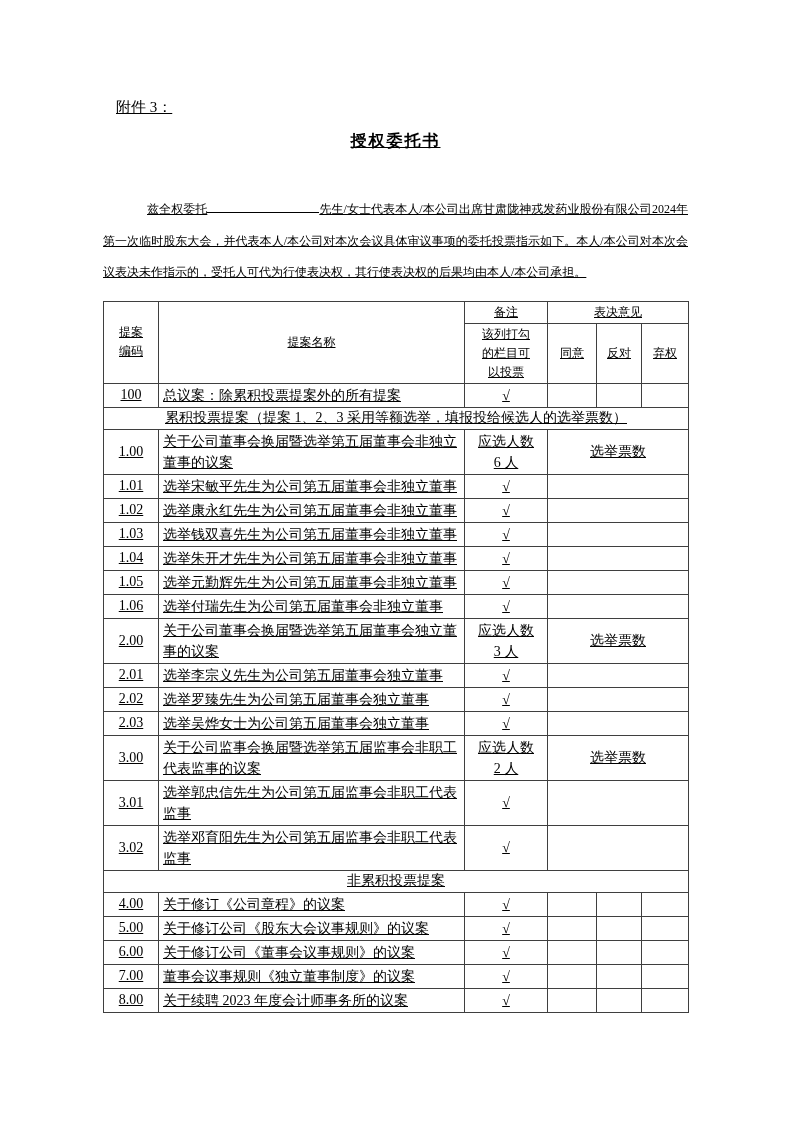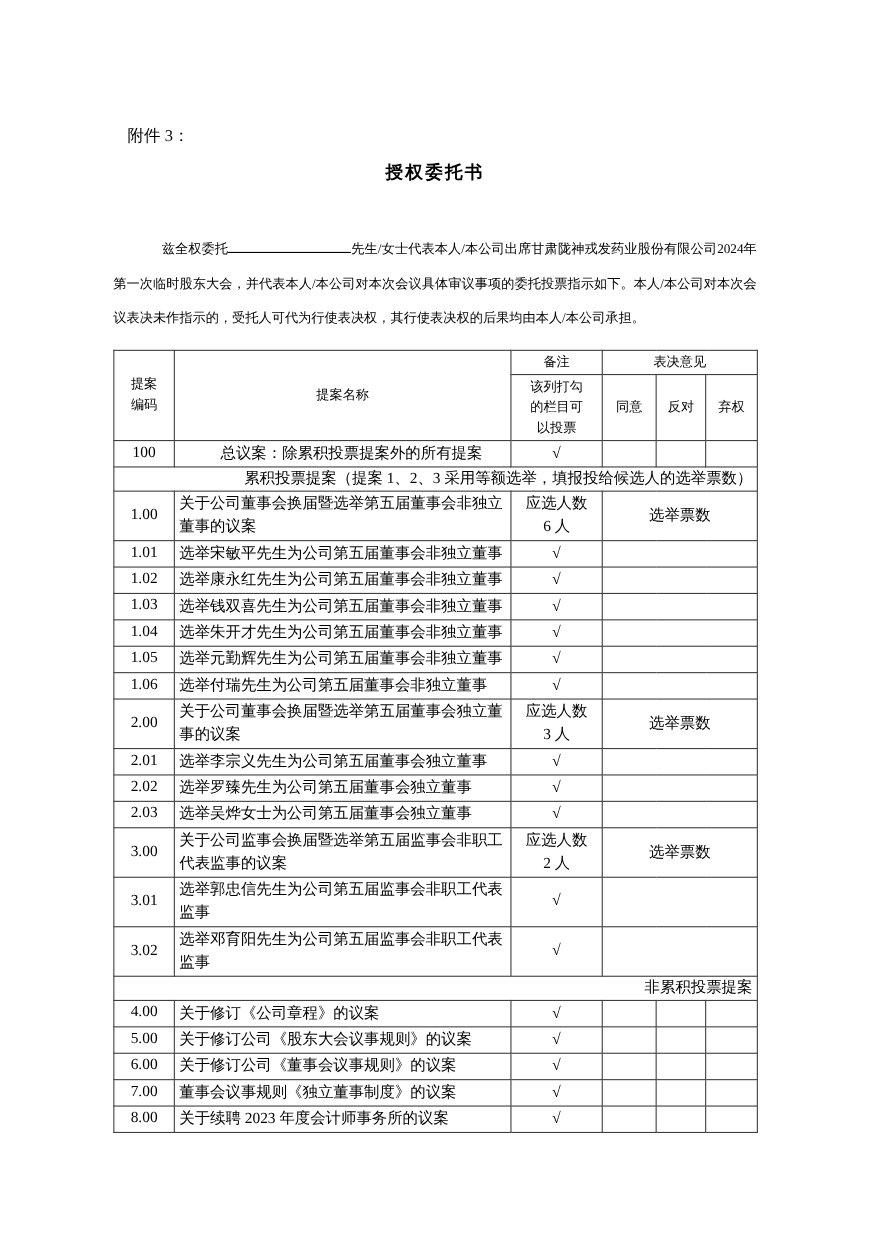--- a/index.html
+++ b/index.html
@@ -6,22 +6,23 @@
   body {
     width: 793px; height: 1122px;
     background: #ffffff;
     color: #000;
     font-family: "Liberation Serif", "DejaVu Serif", serif;
     position: relative;
     overflow: hidden;
   }
   .page {
     position: absolute;
-    left: 103px; top: 17px;
+    left: 103px; top: 0;
     width: 585px;
+    text-decoration: underline;
   }
   .attachment-label {
     margin-top: 97px;
     margin-left: 13px;
     font-size: 15px;
     line-height: 21px;
   }
   .doc-title {
     margin-top: 7px;
     text-align: center;
@@ -67,24 +68,24 @@
   th.hd {
     font-family: "Liberation Sans", "DejaVu Sans", sans-serif;
     font-weight: bold;
     text-align: center;
     white-space: pre-line;
     line-height: 19px;
     font-size: 12px;
   }
   td.code { text-align: center; font-size: 14px; }
   td.name { text-align: left; padding-left: 9px; line-height: 21px; }
-  td.name.center { text-align: center; padding-left: 20px; }
+  td.name.center { padding-left: 4px; }
   td.remark { text-align: center; white-space: pre-line; line-height: 21px; }
   td.votemerge { text-align: center; }
-  td.section-cell { text-align: right; padding-left: 7px; }
+  td.section-cell { text-align: center; padding-left: 7px; }
   td.empty { }
 </style>
 </head>
 <body>
 
 <div class="page">
 
   <div class="attachment-label">附件 3：</div>
 
   <div class="doc-title">授权委托书</div>

